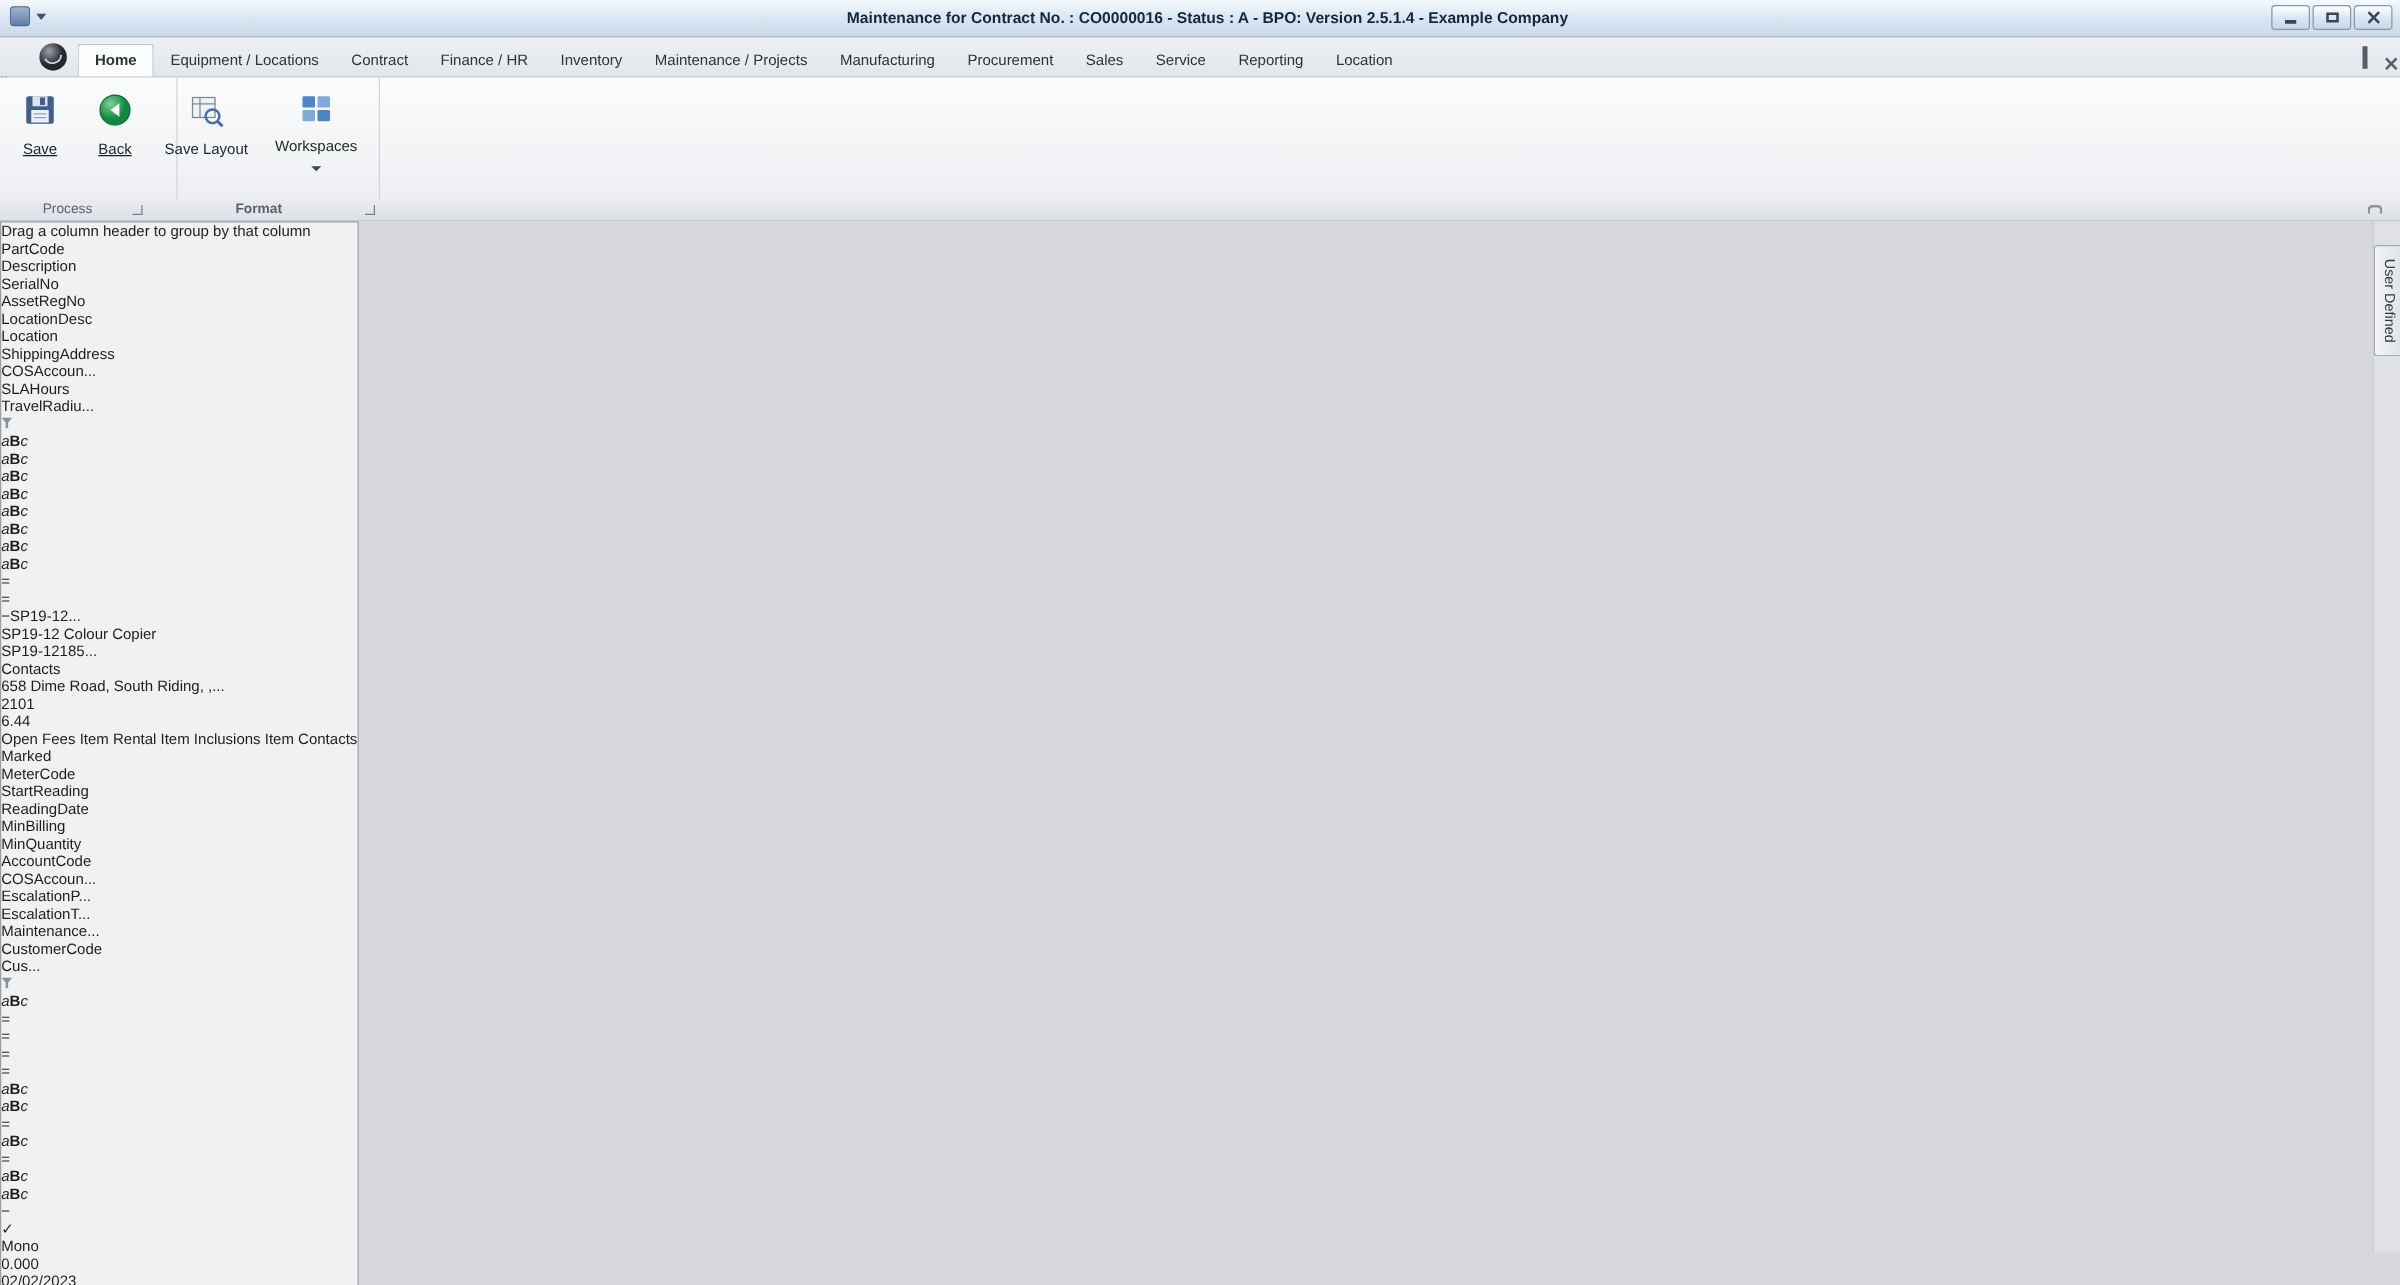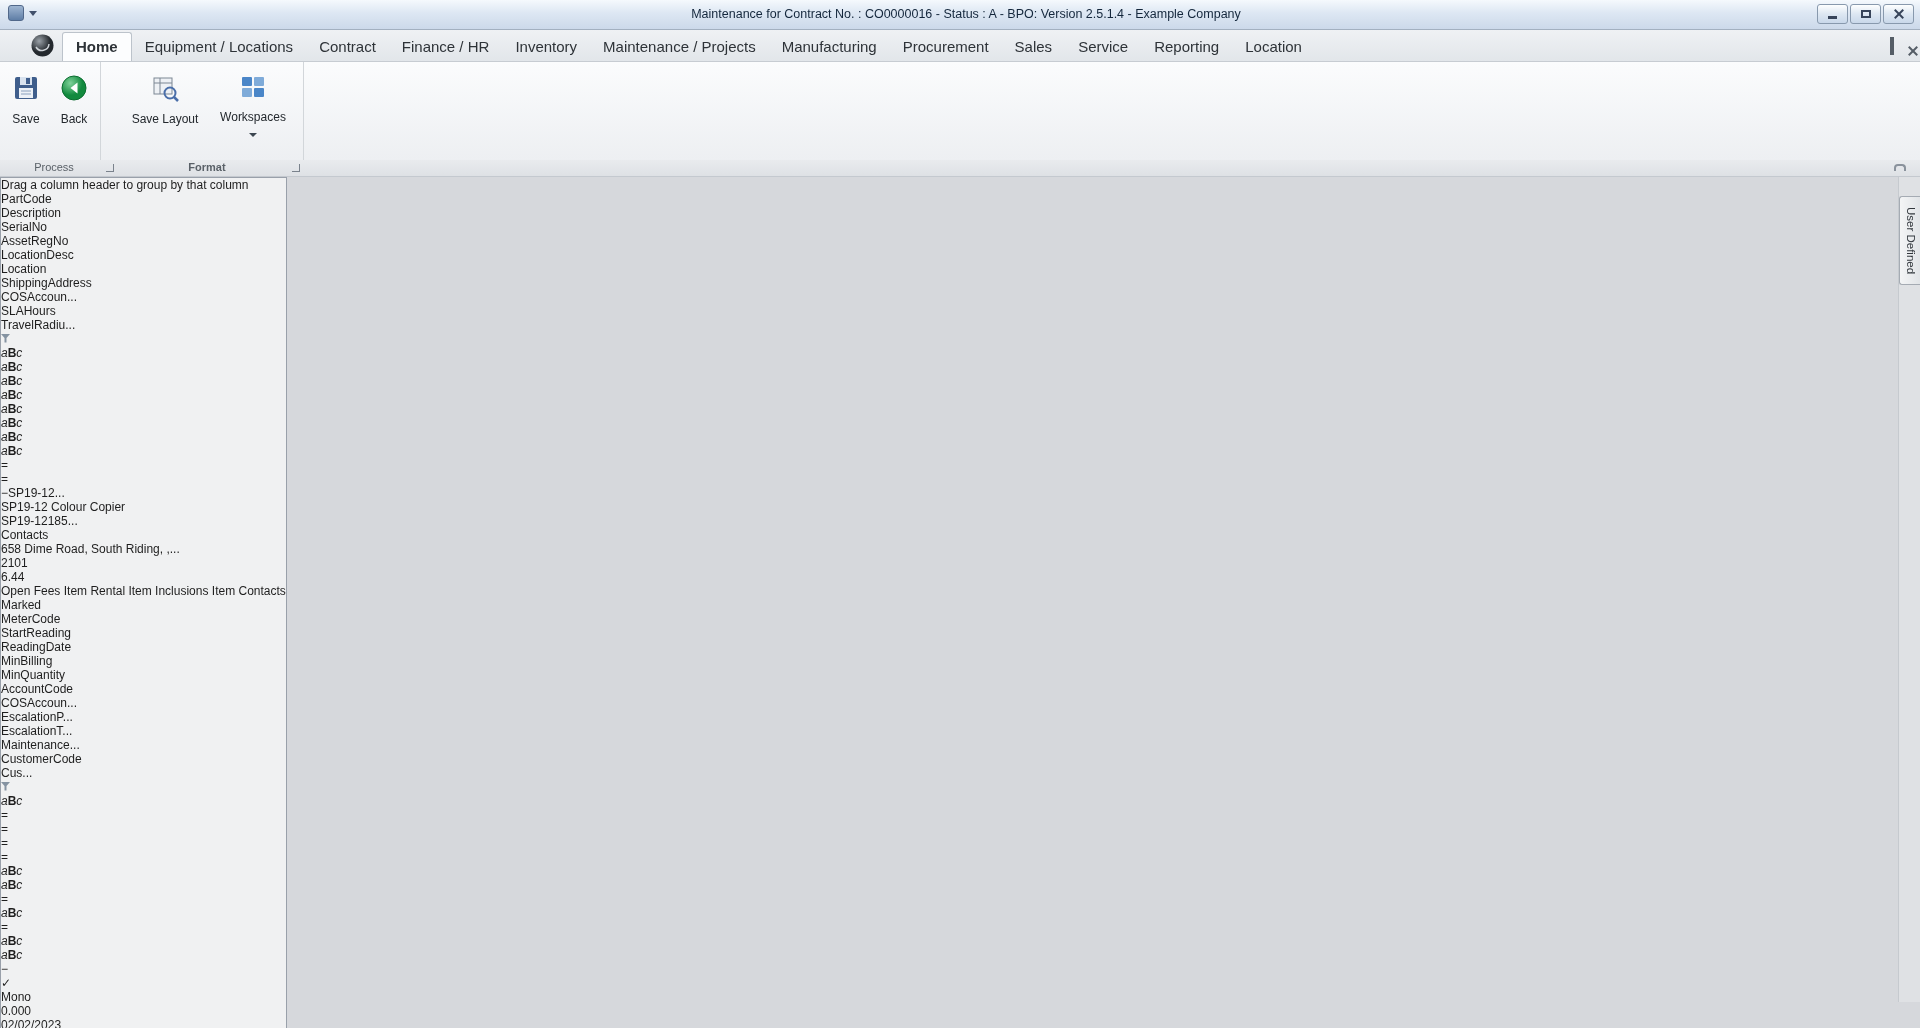--- a/index.html
+++ b/index.html
@@ -5,43 +5,43 @@
 *{margin:0;padding:0;box-sizing:border-box;}
 html,body{width:1920px;height:1028px;overflow:hidden;}
 body{font-family:"Liberation Sans","DejaVu Sans",sans-serif;font-size:12px;color:#1e1e1e;background:#d6d8dc;}
 .app{position:relative;width:1920px;height:1028px;}
 
 
 .titlebar{position:absolute;left:0;top:0;width:100%;height:30px;background:linear-gradient(#f5f9fd,#dde7f3 45%,#ccd9ea);border-bottom:1px solid #a3b0c0;}
 .qat{position:absolute;left:8px;top:5px;display:flex;align-items:center;gap:5px;}
 .qat-ic{width:16px;height:16px;border-radius:3px;background:linear-gradient(#9fb6d2,#5f7ea6);border:1px solid #51688a;}
 .tri-dn{width:0;height:0;border:4px solid transparent;border-top:5px solid #41506b;margin-top:4px;}
-.titlebar-title{position:absolute;left:0;right:0;top:7px;text-align:center;font-weight:normal;font-size:12.5px;color:#14273c;padding-left:12px;}
+.titlebar-title{position:absolute;left:0;right:0;top:7px;text-align:center;font-weight:bold;font-size:12.5px;color:#14273c;padding-left:12px;}
 .win-btns{position:absolute;right:6px;top:4px;display:flex;gap:2px;}
 .win-btn{width:31px;height:20px;border:1px solid #8899ad;border-radius:3px;background:linear-gradient(#feffff,#dde7f2 50%,#c9d8ea);display:flex;align-items:center;justify-content:center;}
 .ic-min{width:9px;height:3px;background:#37445a;margin-top:7px;}
 .ic-max{width:10px;height:8px;border:2px solid #37445a;}
 .ic-x{position:relative;width:10px;height:10px;}
 .ic-x::before,.ic-x::after{content:'';position:absolute;left:4px;top:-1px;width:2px;height:12px;background:#37445a;}
 .ic-x::before{transform:rotate(45deg);} .ic-x::after{transform:rotate(-45deg);}
 
 
 .ribtabs{position:absolute;top:30px;left:0;width:100%;height:32px;background:linear-gradient(#eff1f4,#e2e6ea);border-bottom:1px solid #c7ccd2;display:flex;align-items:flex-end;padding-left:62px;}
 .app-logo{position:absolute;left:30px;top:3px;}
-.ribtab{padding:5px 13px 6px;font-size:15px;color:#2e3338;white-space:nowrap;}
+.ribtab{padding:5px 13px 6px;font-size:12px;color:#2e3338;white-space:nowrap;}
 .ribtab.active{background:#fcfdfe;border:1px solid #bcc3cb;border-bottom:none;border-radius:3px 3px 0 0;font-weight:bold;}
 .child-btns{position:absolute;right:12px;top:9px;display:flex;gap:14px;align-items:center;}
 .child-btns .ic-min,.child-btns .ic-max{border-color:#555d66;background:#555d66;}
 .child-btns .ic-max{background:none;}
 .child-btns .ic-x::before,.child-btns .ic-x::after{background:#555d66;}
 
 
 .ribbon{position:absolute;top:62px;left:0;width:100%;height:98px;background:linear-gradient(#fbfcfd,#edeff2);}
 .rib-group{position:absolute;top:0;height:98px;border-right:1px solid #d2d6da;display:flex;align-items:flex-start;padding:4px 6px;gap:8px;}
-.g1{left:0;width:101px;}
+.g1{left:0;width:142px;text-decoration:underline;}
 .g2{left:119px;width:185px;}
 .rib-btn{width:52px;height:88px;display:flex;flex-direction:column;align-items:center;padding-top:8px;gap:7px;font-size:12px;color:#23282d;text-align:center;border-radius:3px;}
 .rib-btn.wide{width:80px;}
 .rib-caret{width:0;height:0;border:4px solid transparent;border-top:4px solid #3c4650;margin-top:2px;}
 
 
 .rib-caps{position:absolute;top:160px;left:0;width:100%;height:17px;background:linear-gradient(#e9ebee,#dee1e5);border-bottom:1px solid #c4c9cf;font-size:11px;color:#5a6168;}
 .rib-cap{position:absolute;top:1px;text-align:center;}
 .cap1{left:0;width:108px;} .cap2{left:119px;width:176px;font-weight:bold;}
 .launch{position:absolute;top:4px;width:8px;height:8px;border-right:1px solid #7a828c;border-bottom:1px solid #7a828c;}

